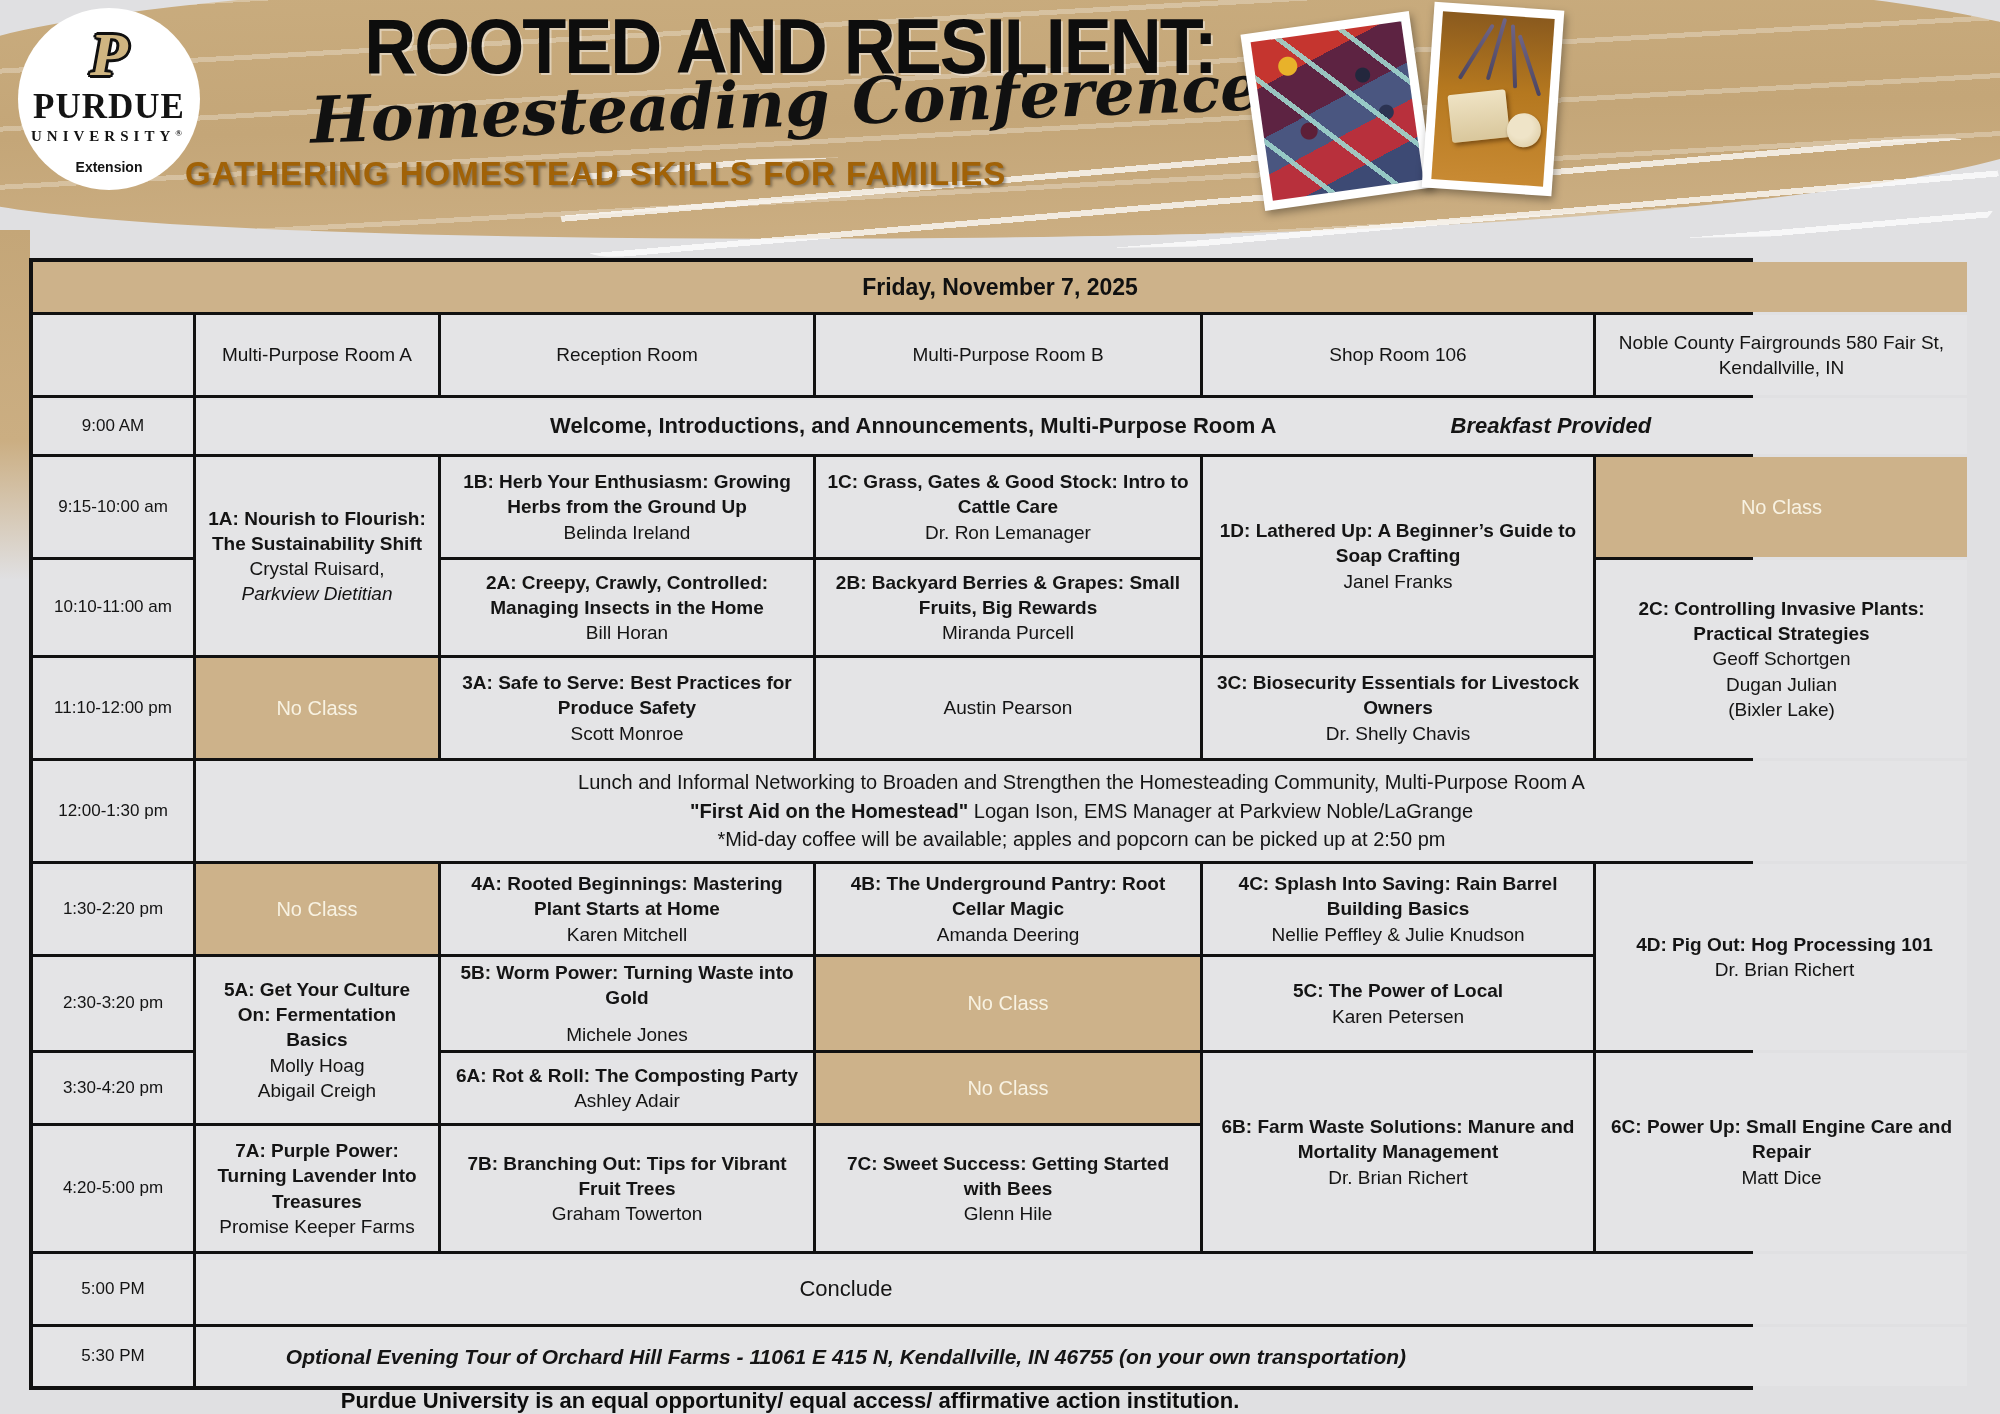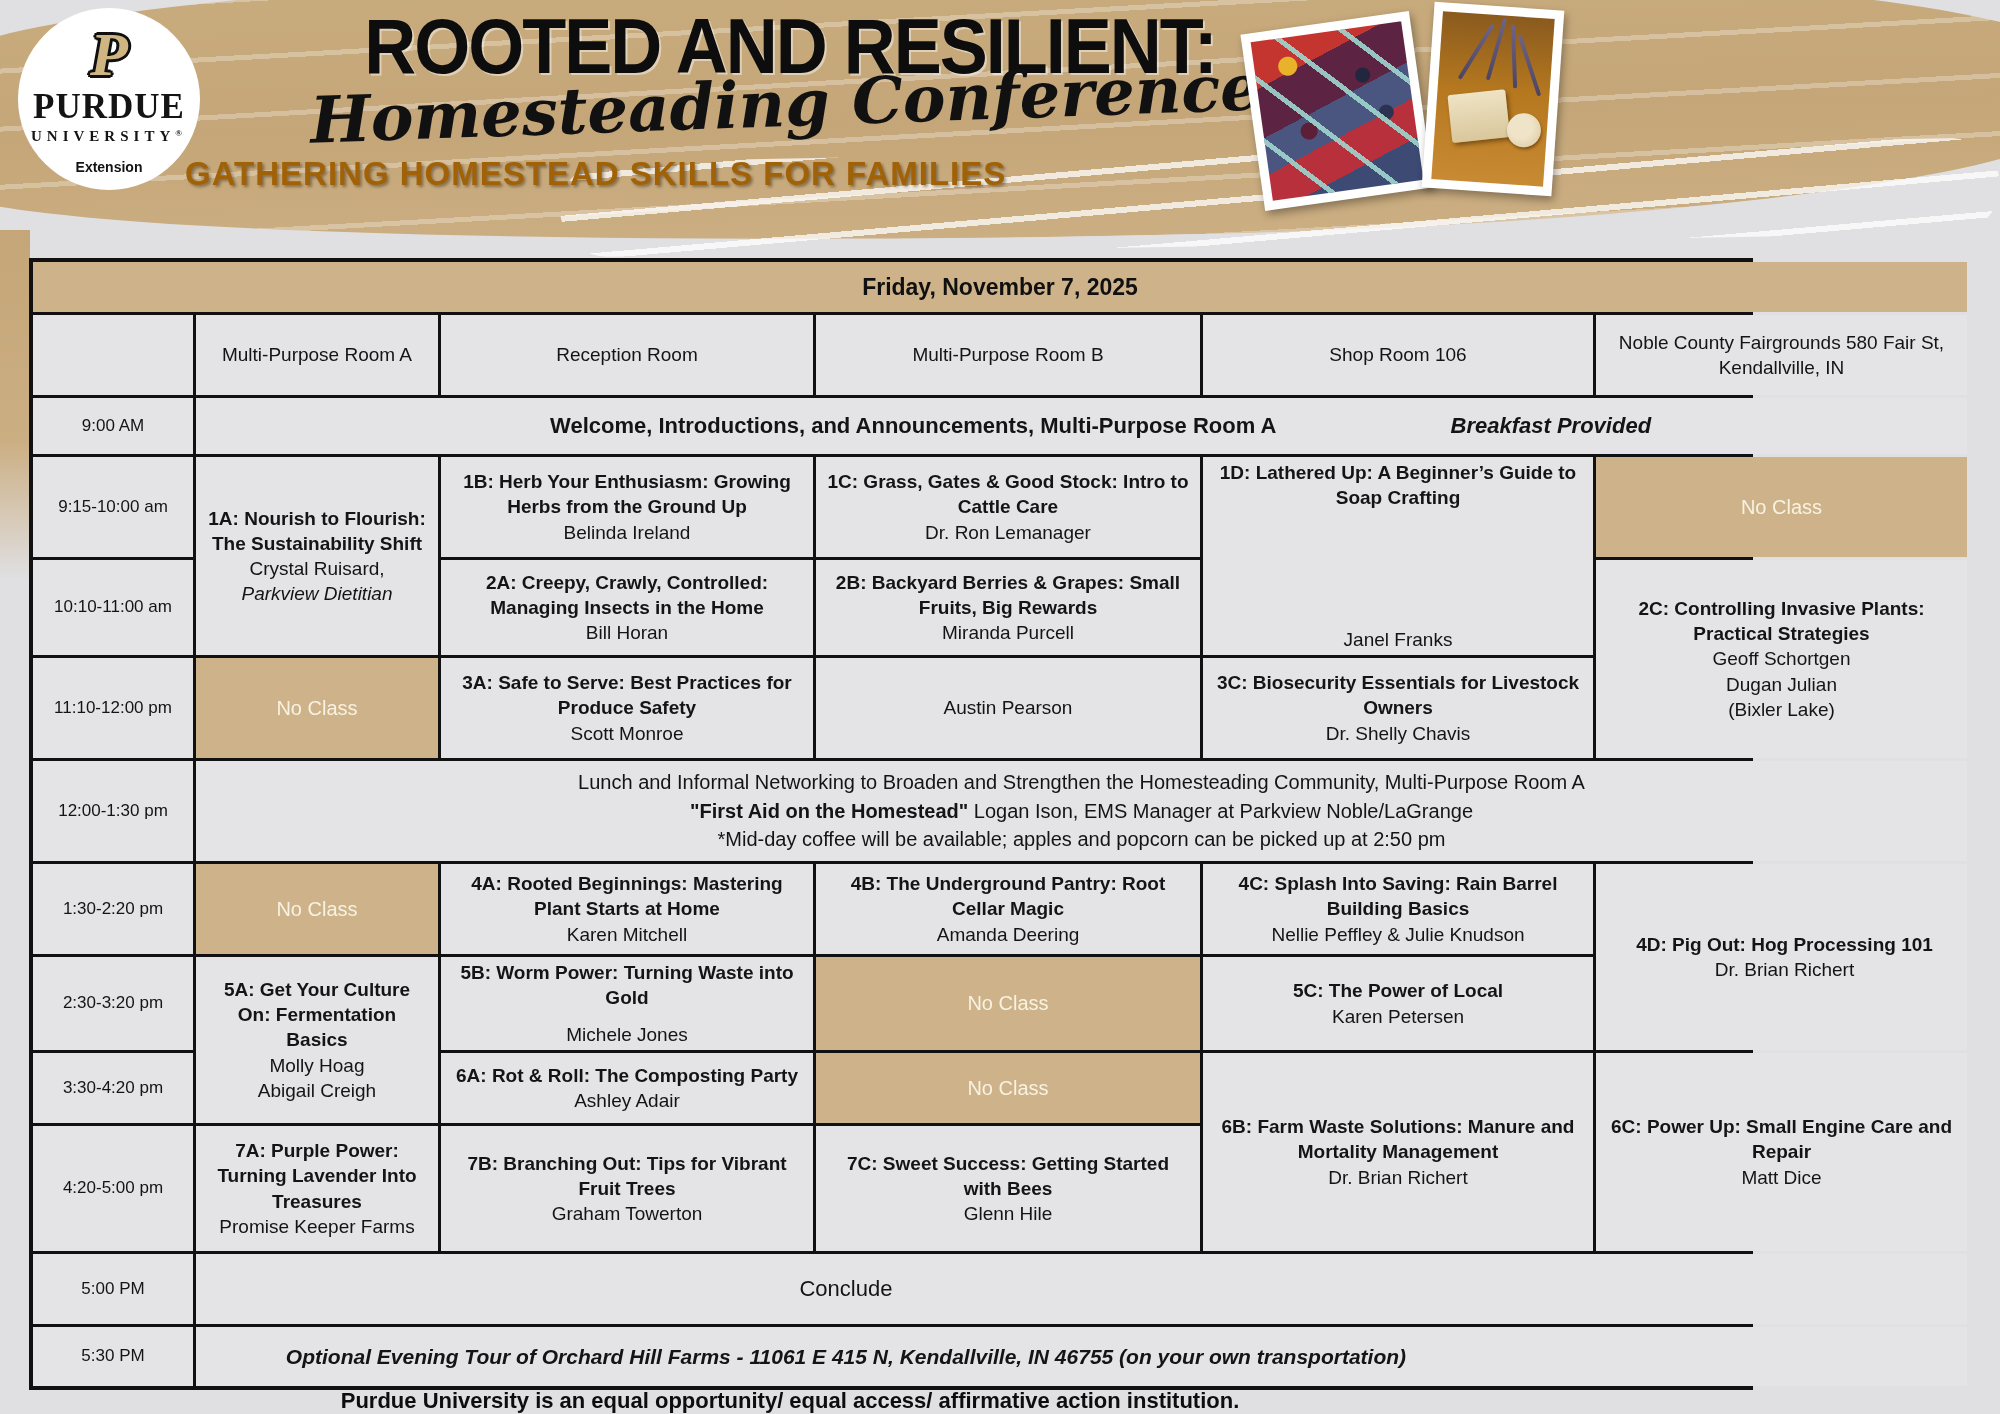--- a/index.html
+++ b/index.html
@@ -81,21 +81,21 @@
   .lunch .inner div{font-size:20px;margin:2px 0;}
   .conclude-text{position:absolute;left:36.7%;top:50%;transform:translate(-50%,-50%);font-size:22px;}
   .tour-text{position:absolute;left:36.7%;top:50%;transform:translate(-50%,-50%);font-weight:bold;font-style:italic;font-size:21px;white-space:nowrap;}
 
   .footer{position:absolute;left:0;top:1388px;width:1580px;text-align:center;font-weight:bold;font-size:22px;color:#0d0d0d;}
 
   
   .c-s1a{grid-column:2;grid-row:4/6;}
   .c-s1b{grid-column:3;grid-row:4;}
   .c-s1c{grid-column:4;grid-row:4;}
-  .c-s1d{grid-column:5;grid-row:4/6;justify-content:space-between;}
+  .c-s1d{grid-column:5;grid-row:4/6;}
   .c-nc1{grid-column:6;grid-row:4;}
   .c-s2a{grid-column:3;grid-row:5;}
   .c-s2b{grid-column:4;grid-row:5;}
   .c-s2c{grid-column:6;grid-row:5/7;}
   .c-nc2{grid-column:2;grid-row:6;}
   .c-s3a{grid-column:3;grid-row:6;}
   .c-s3b{grid-column:4;grid-row:6;}
   .c-s3c{grid-column:5;grid-row:6;}
   .c-lunch{grid-column:2/7;grid-row:7;}
   .c-nc3{grid-column:2;grid-row:8;}

